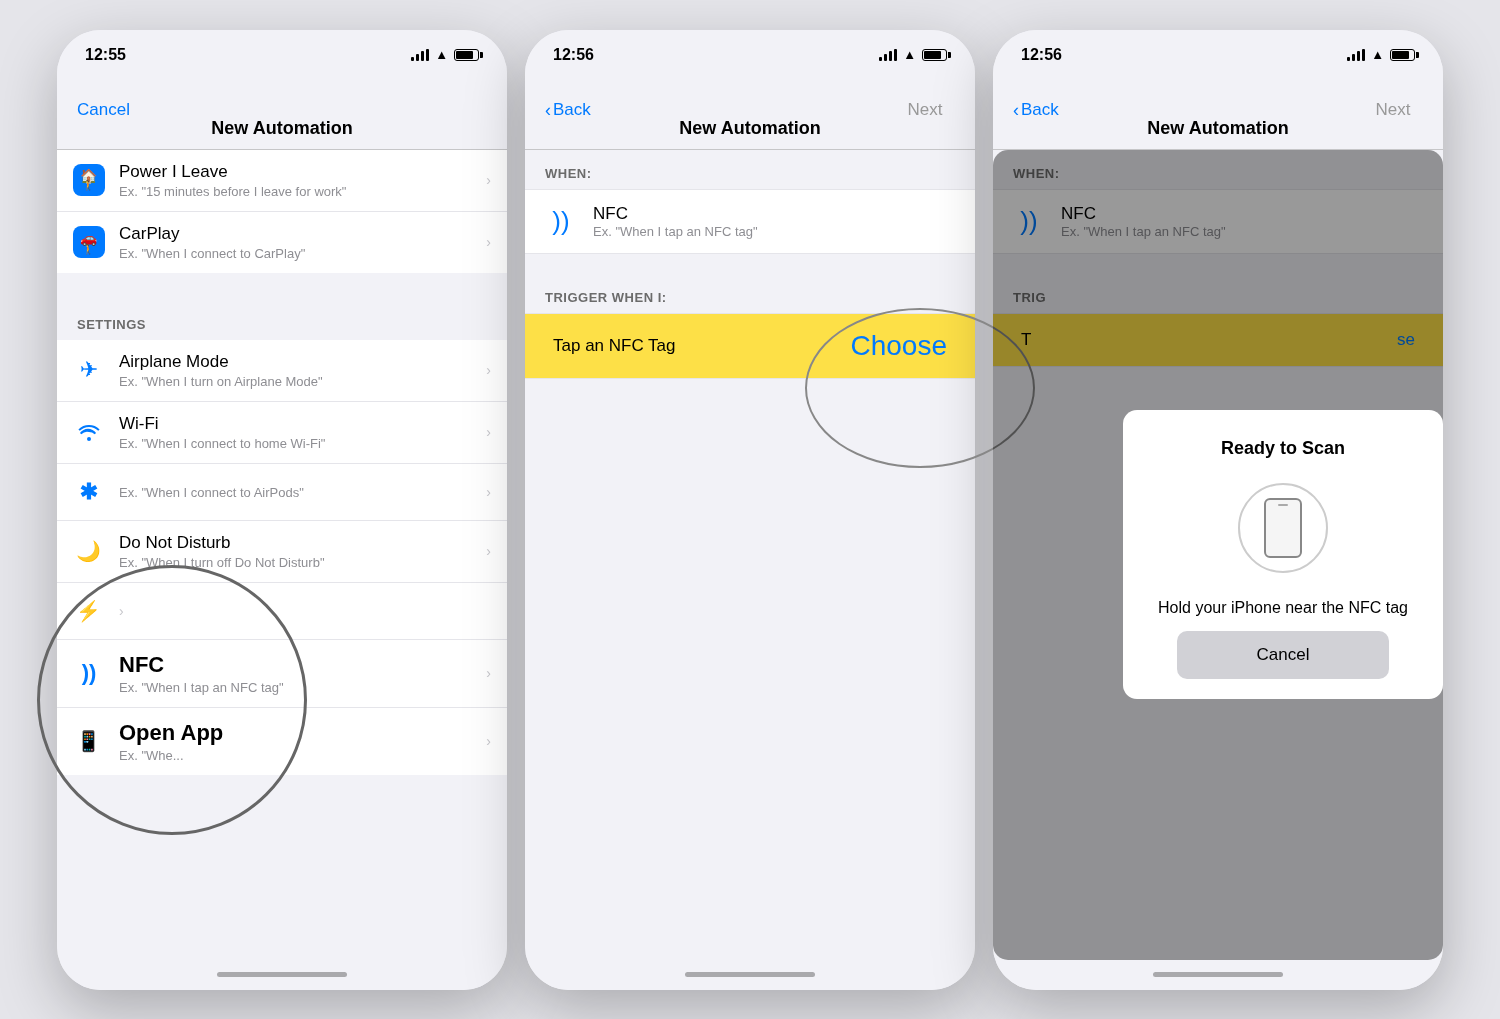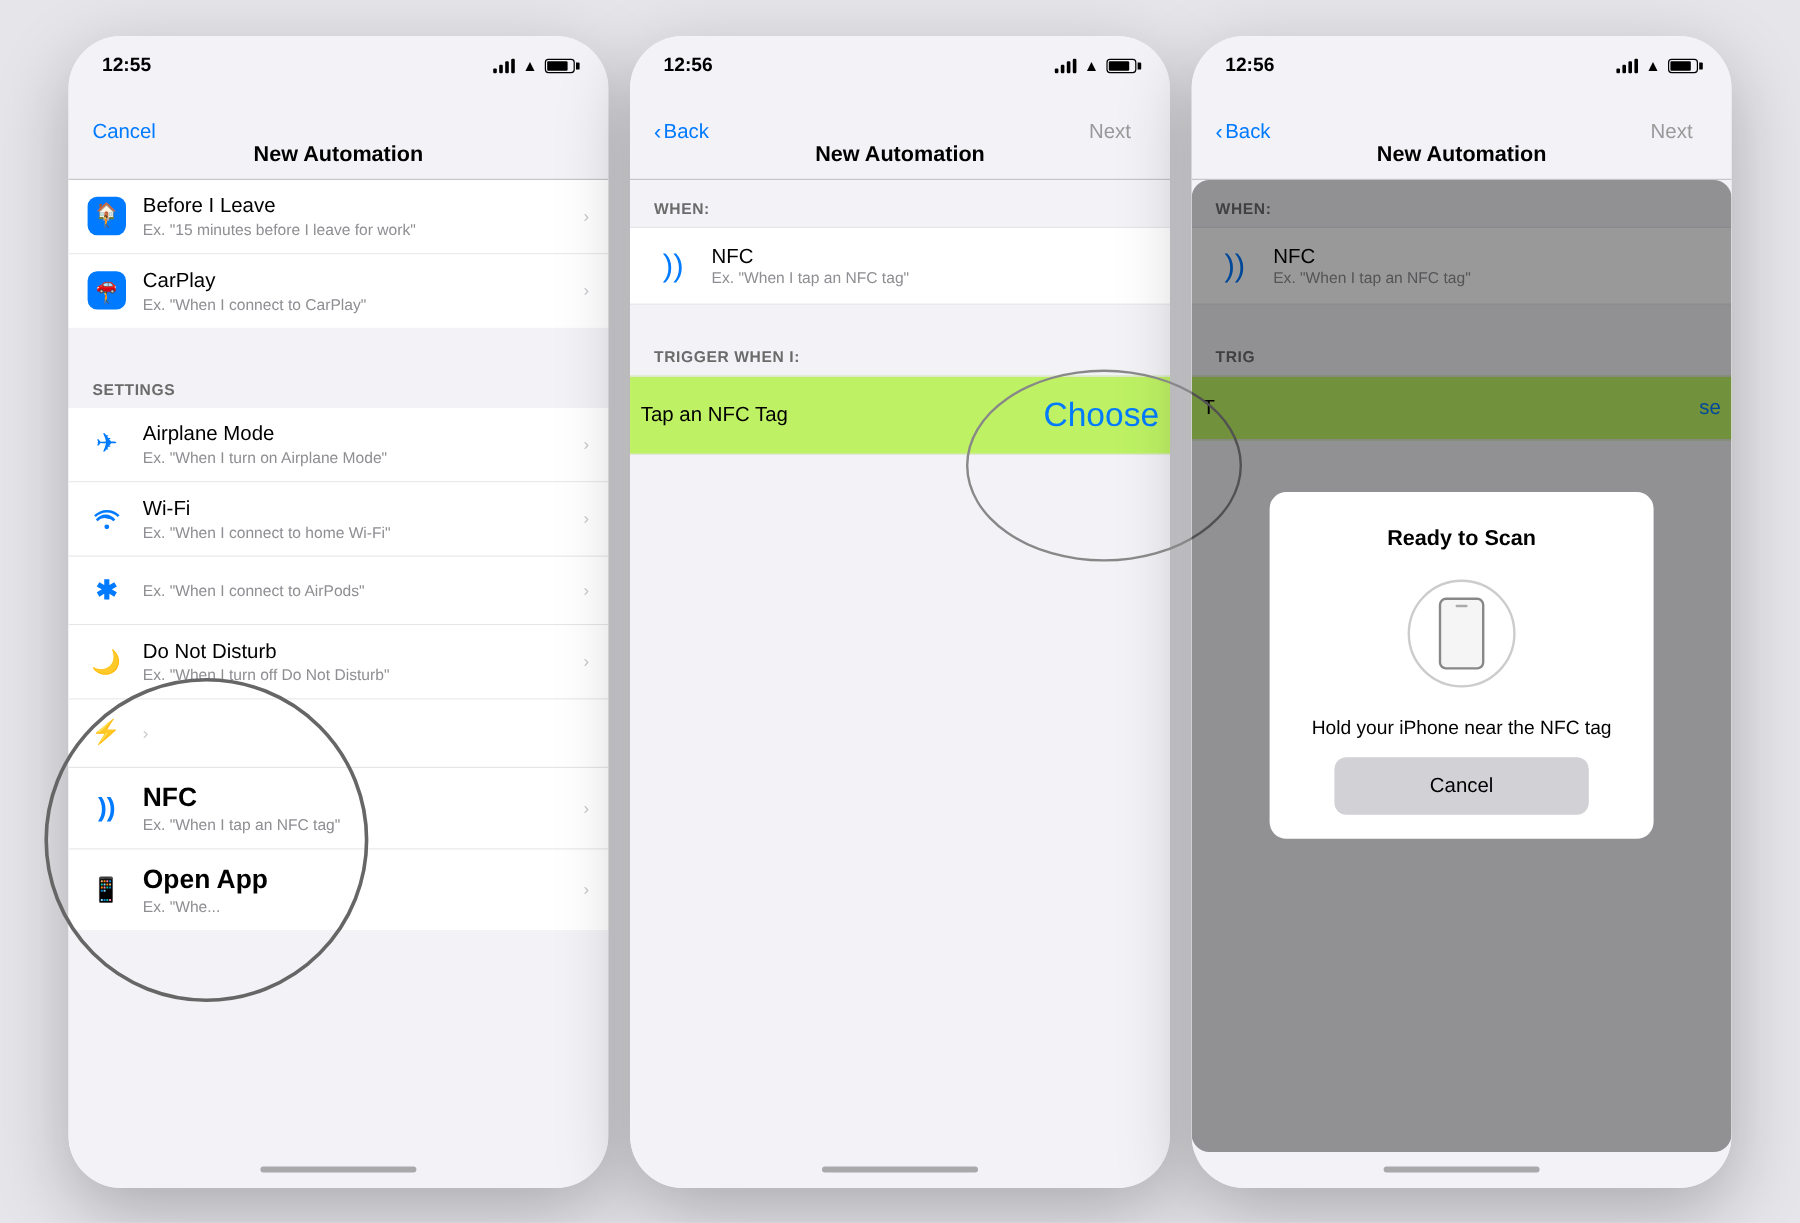--- a/index.html
+++ b/index.html
@@ -218,24 +218,24 @@
       font-size: 26px;
       color: #007aff;
       width: 36px;
       text-align: center;
     }
 
     .nfc-text .title { font-size: 17px; font-weight: 400; color: #000; }
     .nfc-text .subtitle { font-size: 13px; color: #8e8e93; }
 
     .trigger-row {
-      background: #bef264;
-      display: flex;
-      align-items: center;
-      padding: 16px 9px;
+      background: #fde047;
+      display: flex;
+      align-items: center;
+      padding: 16px 28px;
       border-top: 1px solid #e5e5ea;
       border-bottom: 1px solid #e5e5ea;
     }
 
     .trigger-text {
       flex: 1;
       font-size: 17px;
       color: #000;
     }
 
@@ -246,21 +246,21 @@
       cursor: pointer;
     }
 
     
     .modal-overlay {
       position: absolute;
       top: 0; left: 0; right: 0; bottom: 0;
       background: rgba(0,0,0,0.4);
       display: flex;
       align-items: center;
-      justify-content: center;
+      justify-content: flex-end;
       z-index: 10;
       border-radius: 15px;
     }
 
     .modal-card {
       background: #fff;
       border-radius: 14px;
       width: 320px;
       padding: 28px 24px 20px;
       text-align: center;
@@ -384,21 +384,21 @@
 
       <div class="screen-content">
 
         <div class="top-items">
           <div class="list-item">
             <div class="list-icon blue" style="font-size:16px; flex-direction:column; gap:0; line-height:1;">
               <span style="font-size:14px;">🏠</span>
               <span style="font-size:10px; margin-top:-2px;">🚶</span>
             </div>
             <div class="list-text">
-              <div class="list-title">Before I Leave</div>
+              <div class="list-title">Power I Leave</div>
               <div class="list-subtitle">Ex. "15 minutes before I leave for work"</div>
             </div>
             <span class="list-chevron">›</span>
           </div>
           <div class="list-item">
             <div class="list-icon blue" style="font-size:16px; flex-direction:column;">
               <span style="font-size:14px;">🚗</span>
               <span style="font-size:10px; margin-top:-2px;">🚶</span>
             </div>
             <div class="list-text">

